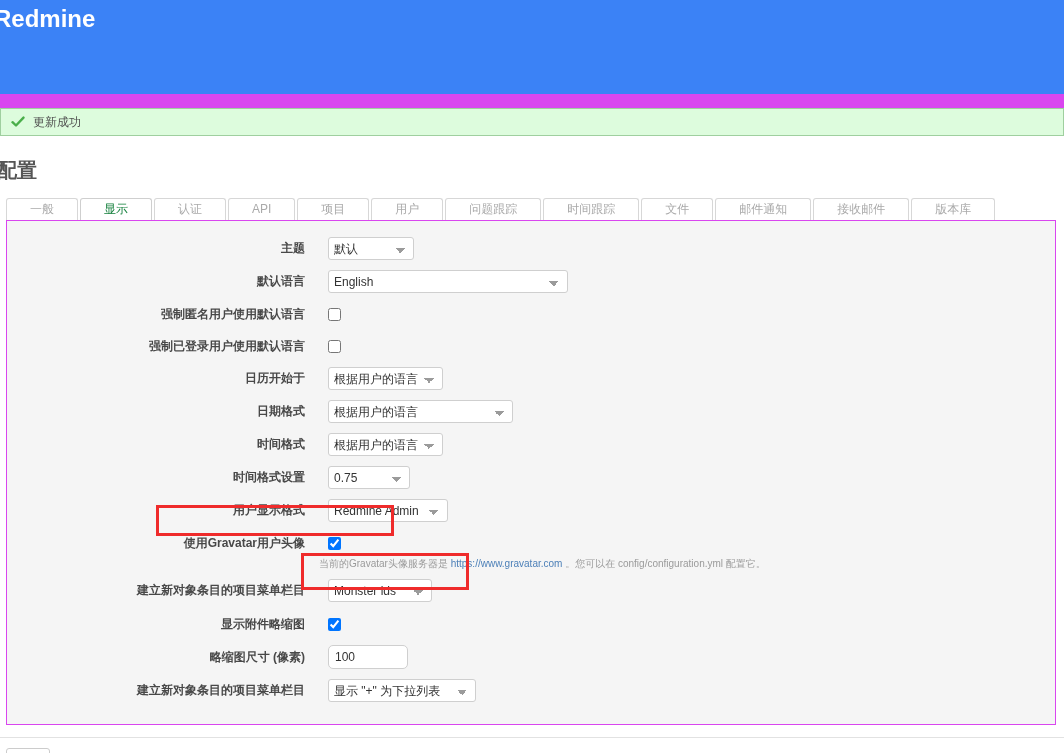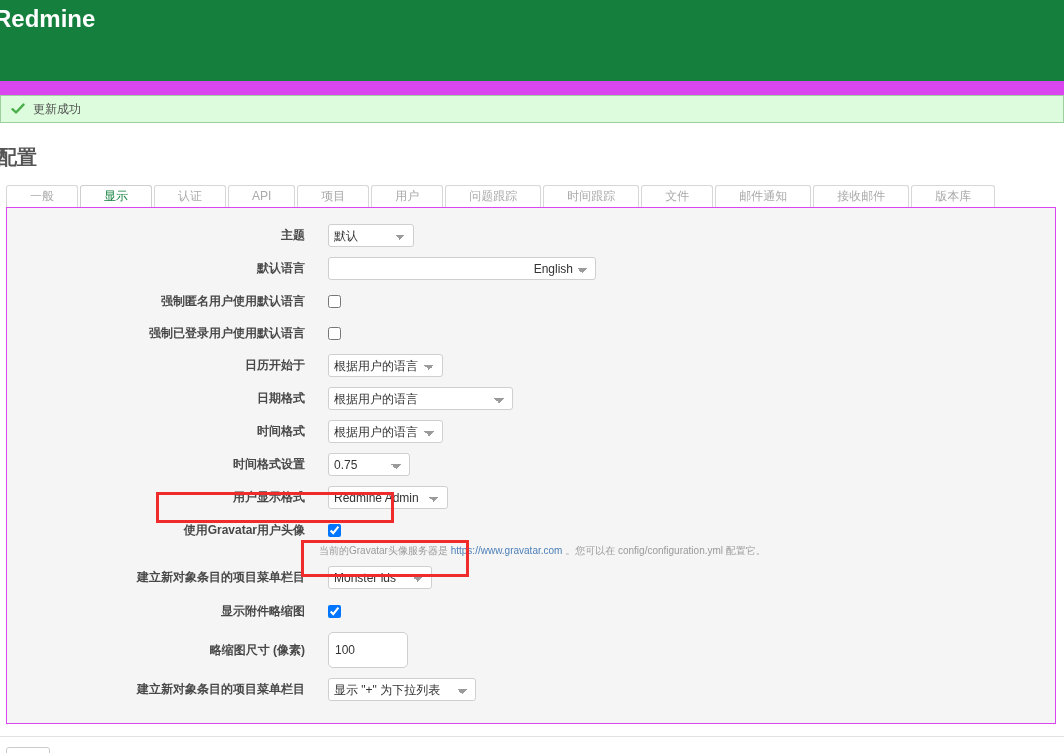--- a/index.html
+++ b/index.html
@@ -10,22 +10,22 @@
     height: 753px;
     background: #ffffff;
     font-family: "Liberation Sans", "DejaVu Sans", sans-serif;
     font-size: 12px;
     color: #484848;
     overflow: hidden;
   }
 
   
   .top-header {
-    height: 81px;
-    background: #15803d;
+    height: 94px;
+    background: #3b82f6;
     position: relative;
     text-align: center;
   }
   .app-title {
     position: absolute;
     left: -6px;
     top: 5px;
     font-size: 24px;
     font-weight: bold;
     color: #ffffff;
@@ -141,36 +141,36 @@
     background-image:
       linear-gradient(45deg, transparent 50%, #9b9b9b 50%),
       linear-gradient(135deg, #9b9b9b 50%, transparent 50%);
     background-position:
       calc(100% - 13px) 10px,
       calc(100% - 8px) 10px;
     background-size: 5px 5px, 5px 5px;
     background-repeat: no-repeat;
     cursor: pointer;
   }
-  select.w-240 { width: 268px; text-align: right; }
+  select.w-240 { width: 240px; }
   select.w-185 { width: 185px; }
   select.w-120 { width: 120px; }
   select.w-148 { width: 148px; }
   select.w-115 { width: 115px; }
   select.w-100 { width: 100px; }
   select.w-86  { width: 86px; }
 
   input.text-ctrl {
     font-family: "Liberation Sans", "DejaVu Sans", sans-serif;
     font-size: 12px;
     color: #333333;
     background: #ffffff;
     border: 1px solid #cfcfcf;
     border-radius: 5px;
-    height: 36px;
+    height: 24px;
     width: 80px;
     padding: 2px 6px;
   }
 
   input.cb {
     width: 13px;
     height: 13px;
     margin: 0;
     cursor: pointer;
   }

